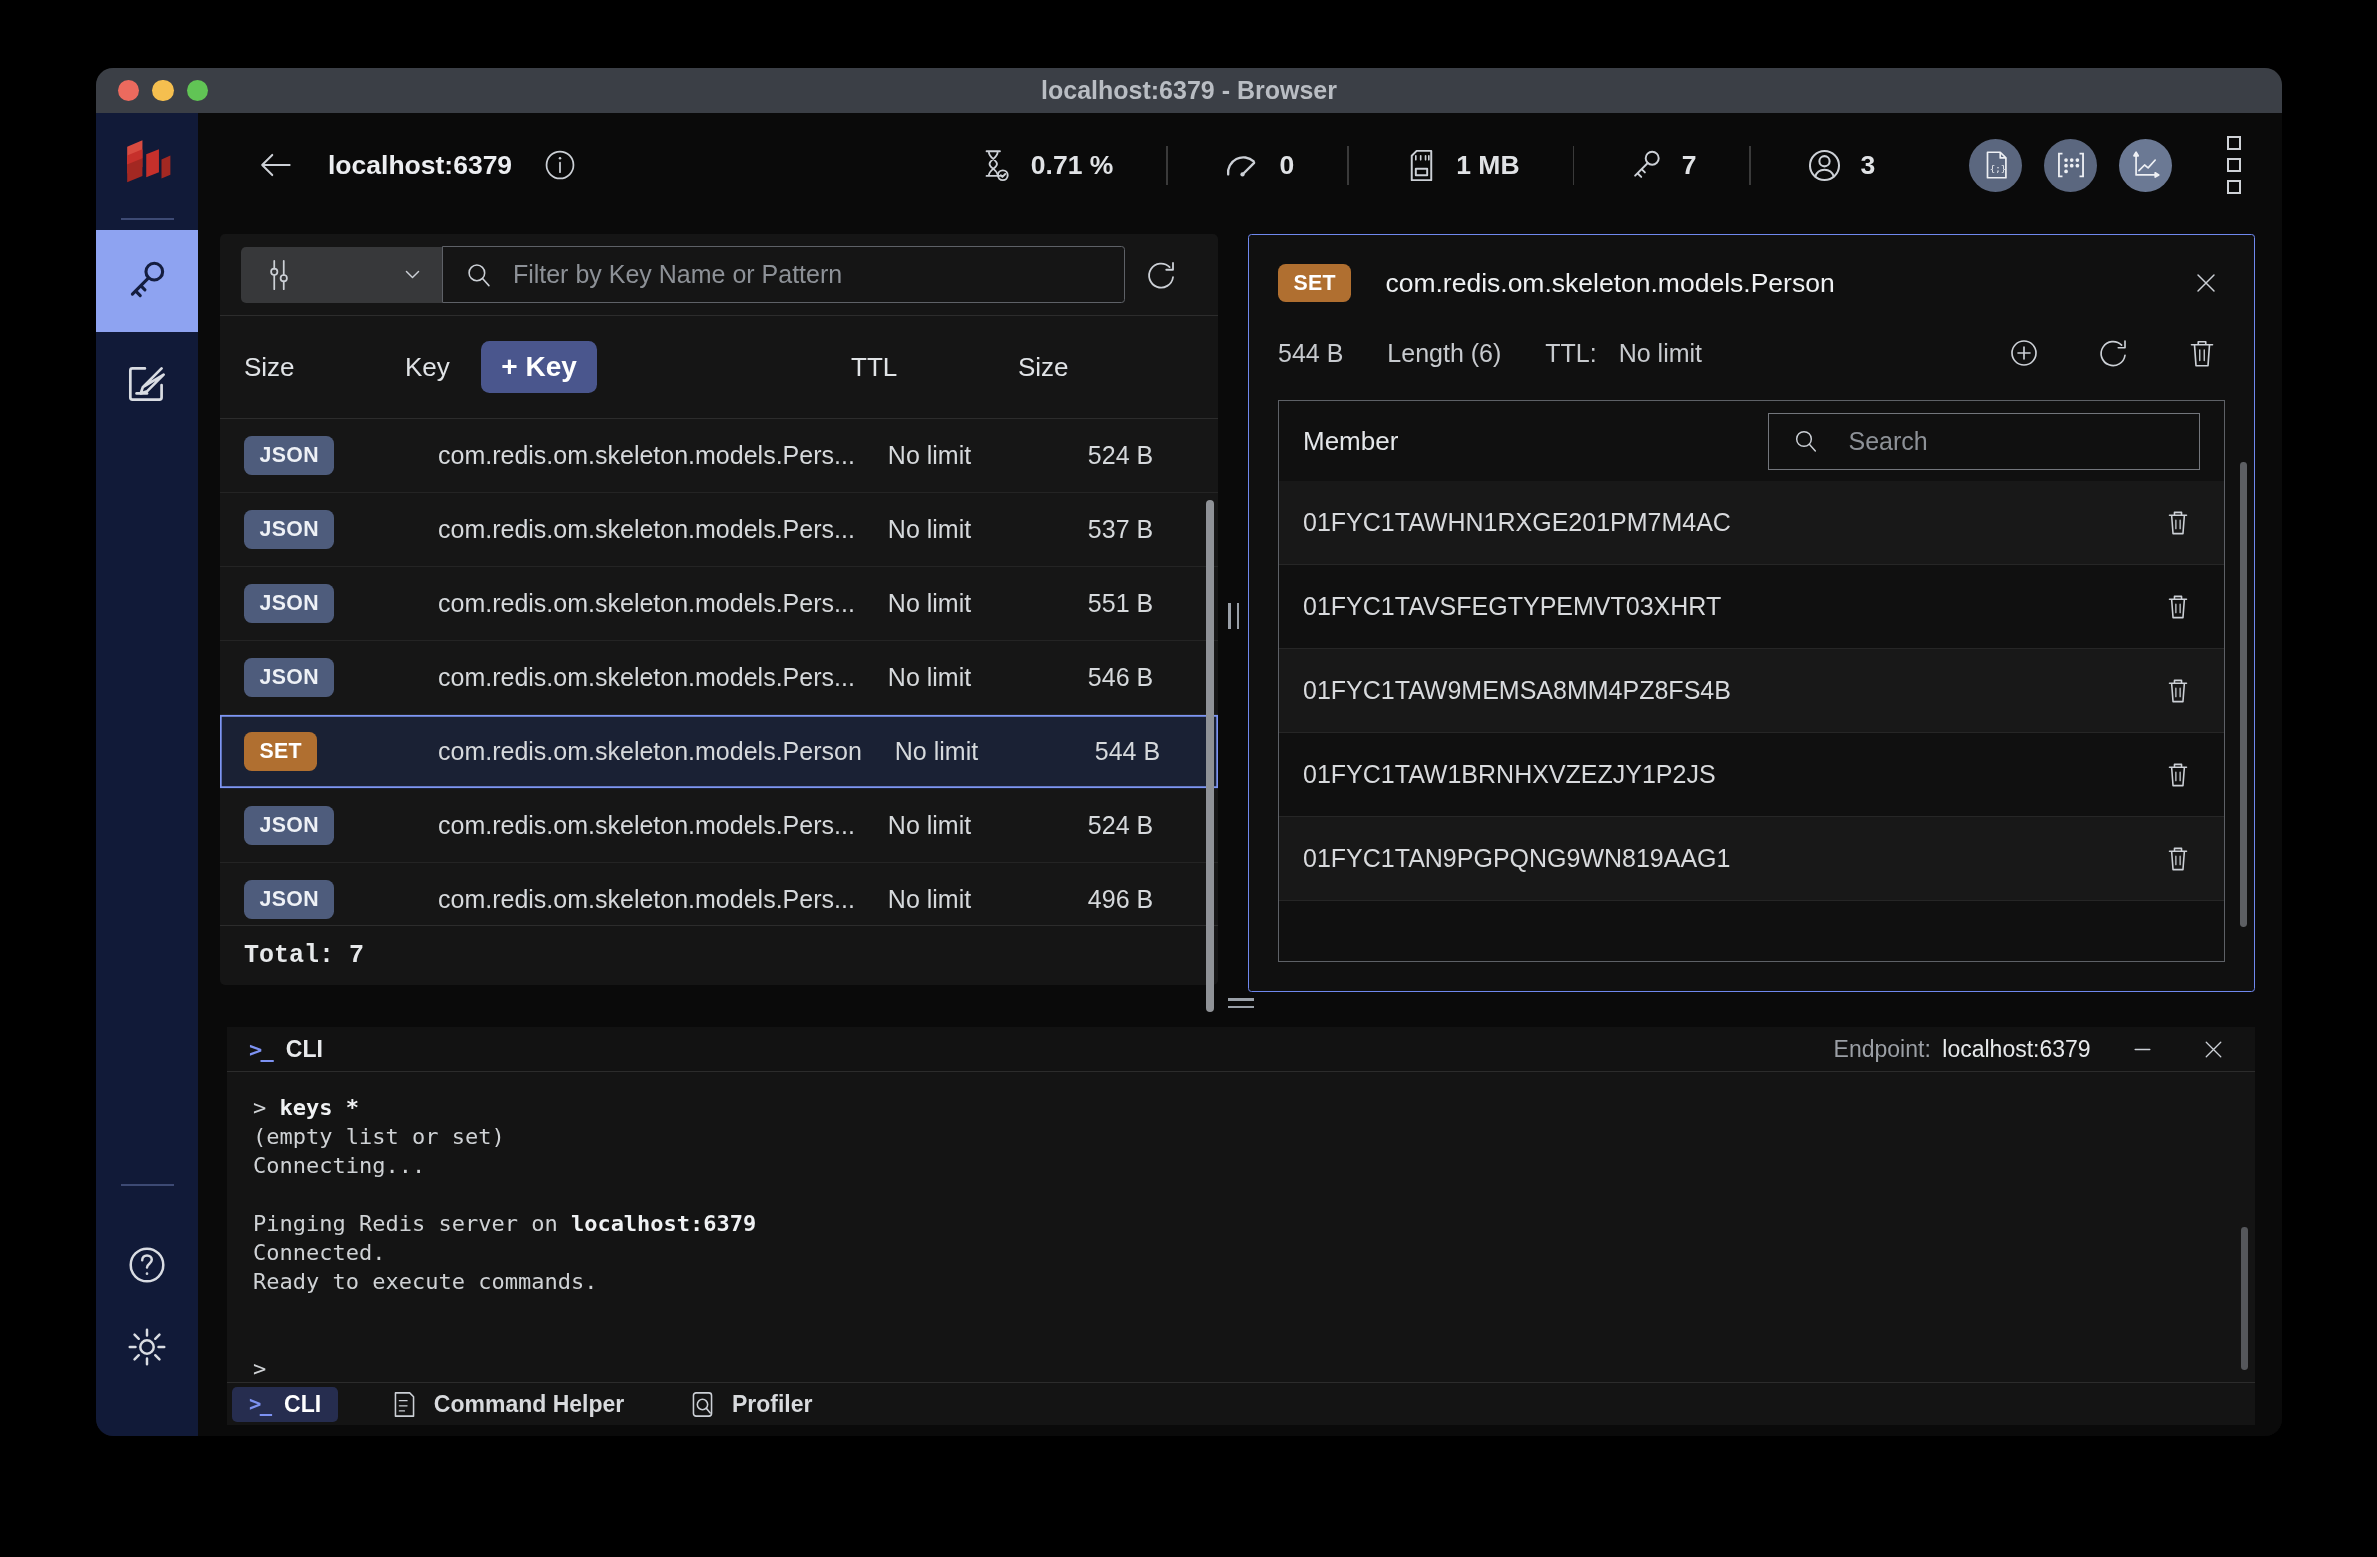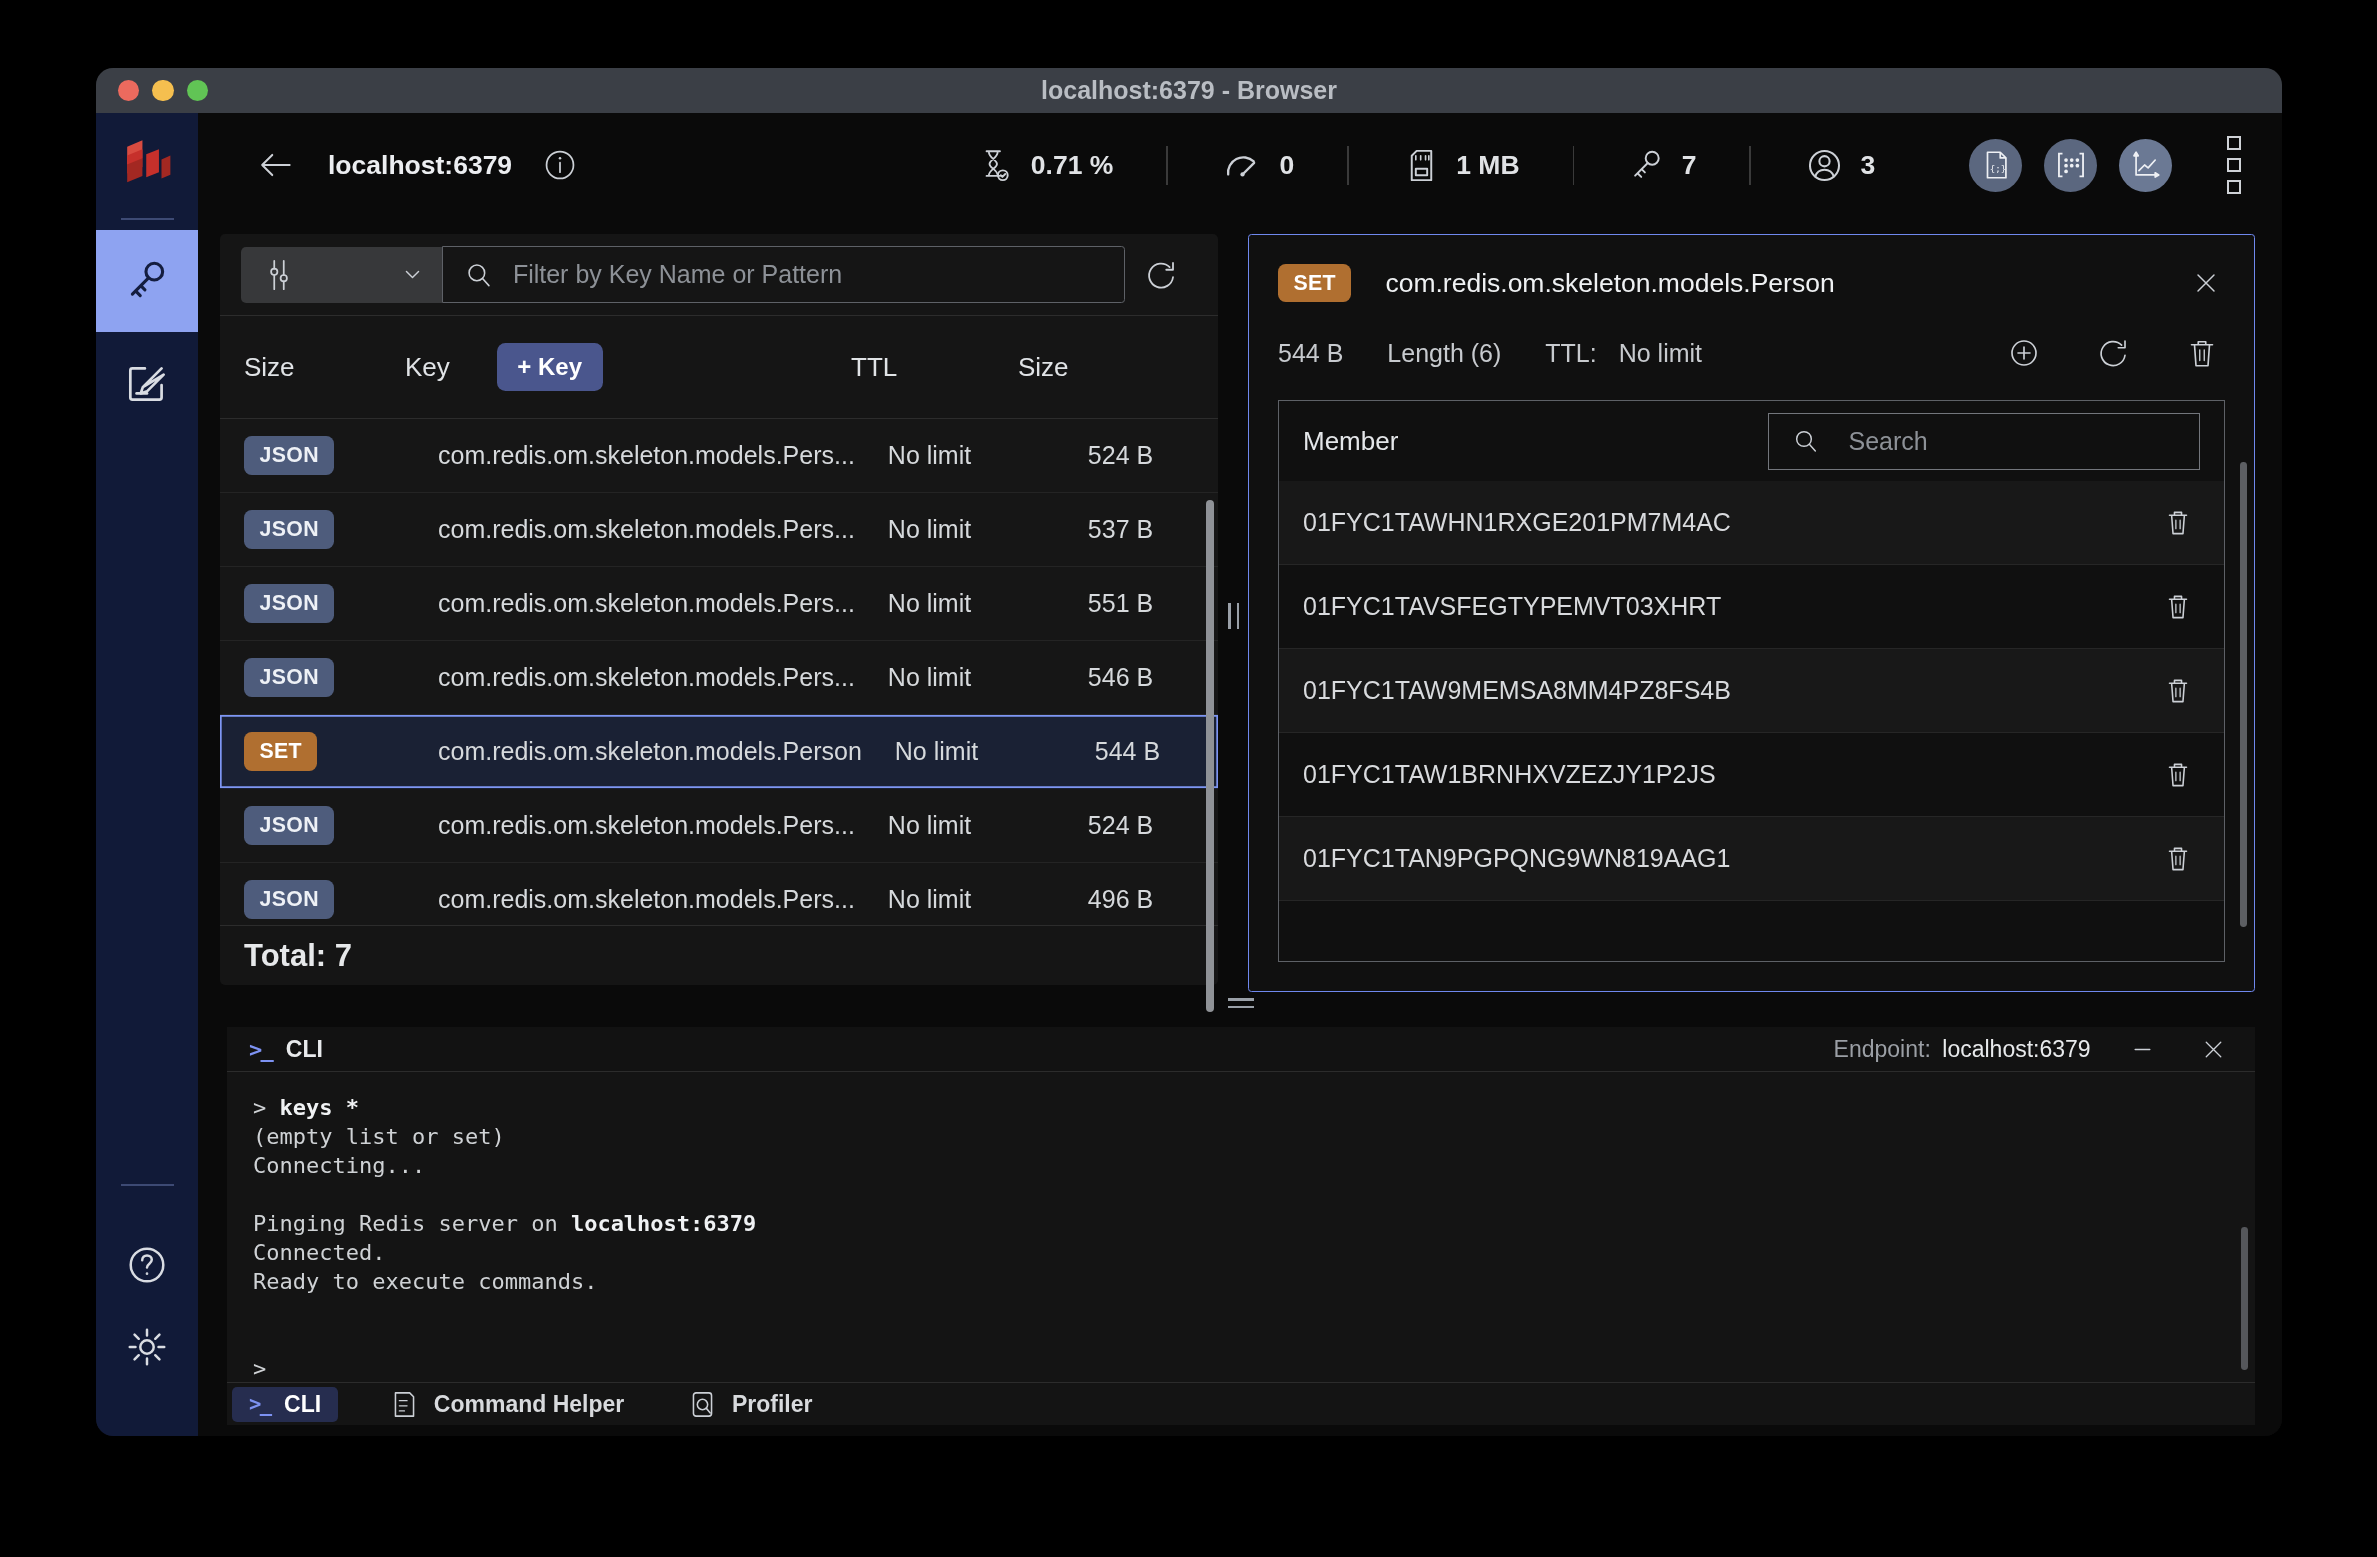--- a/index.html
+++ b/index.html
@@ -56,29 +56,29 @@
   .keys-panel{position:absolute;left:22px;top:17px;width:998px;height:751px;background:#151515;border-radius:5.1px;display:flex;flex-direction:column;}
   .filter-row{height:81px;flex:0 0 81px;display:flex;align-items:center;padding:0 20.5px;border-bottom:0.9px solid #2c2c2c;}
   .type-dropdown{width:167px;height:56px;background:#37383a;border-radius:5.1px 0 0 5.1px;display:flex;align-items:center;justify-content:space-between;padding:0 15.4px 0 19px;}
   .search-input{flex:1;height:55px;border:0.9px solid #5e6167;border-radius:0 3.4px 3.4px 0;display:flex;align-items:center;gap:17px;padding:0 19px;}
   .placeholder{color:#8d9197;font-size:25px;}
   .refresh-btn{width:73px;display:flex;align-items:center;justify-content:center;}
 
   .kgrid{display:grid;grid-template-columns:161px 1fr 167px 145px 55px;align-items:center;padding-left:24px;}
   .table-head{height:102px;flex:0 0 102px;border-bottom:0.9px solid #2c2c2c;font-size:26px;color:#e0e3e6;}
   .key-head-cell{display:flex;align-items:center;gap:31px;}
-  .add-key-btn{background:#4a568d;color:#fff;font-weight:bold;font-size:24px;padding:10.2px 20.5px;border-radius:8.5px;border:none;font-family:inherit;margin-left:16px;}
+  .add-key-btn{background:#4a568d;color:#fff;font-weight:bold;font-size:28px;padding:10.2px 20.5px;border-radius:8.5px;border:none;font-family:inherit;}
   .rows{flex:1;position:relative;overflow:hidden;}
   .key-row{height:73px;border-bottom:0.9px solid #242424;background:#161616;font-size:25px;color:#d6d9dc;gap:33px;}
   .key-row.selected{background:#1a2134;box-shadow:inset 0 0 0 1.7px #7e96f3;border-bottom-color:transparent;}
   .badge{display:inline-block;justify-self:start;padding:6.8px 15.4px;border-radius:7.7px;font-size:21.3px;font-weight:600;letter-spacing:0.4px;color:#eef1f6;}
   .badge.json{background:#4e5c7c;}
   .badge.set{background:#b06f30;color:#fff;}
   .kscroll{position:absolute;right:4.3px;top:3.4px;width:7.7px;height:94%;background:#8f9297;border-radius:4.3px;}
-  .keys-footer{height:59px;flex:0 0 59px;border-top:0.9px solid #2c2c2c;display:flex;align-items:center;padding-left:24px;font-size:31px;font-weight:bold;color:#e6e8ea;}
+  .keys-footer{height:59px;flex:0 0 59px;border-top:0.9px solid #2c2c2c;display:flex;align-items:center;padding-left:24px;font-size:25px;font-weight:bold;color:#e6e8ea;font-family:Liberation Mono, monospace;}
 
   
   .details-panel{position:absolute;left:1050px;top:17px;width:1007px;height:758px;background:#101010;border:1.7px solid #6f88ee;border-radius:3.4px;display:flex;flex-direction:column;box-sizing:border-box;}
   .details-header{padding:27px 27px 0 29px;display:flex;align-items:center;}
   .details-title{font-size:26.5px;font-weight:500;color:#eff1f3;margin-left:34px;flex:1;}
   .icon-btn{display:flex;align-items:center;justify-content:center;padding:5.1px;}
   .details-meta{padding:26px 29px 0 29px;display:flex;align-items:center;font-size:25px;color:#c7cace;}
   .meta-item{margin-right:44px;}
   .ttl-group{display:flex;gap:22px;}
   .meta-actions{margin-left:auto;display:flex;align-items:center;gap:43px;}

